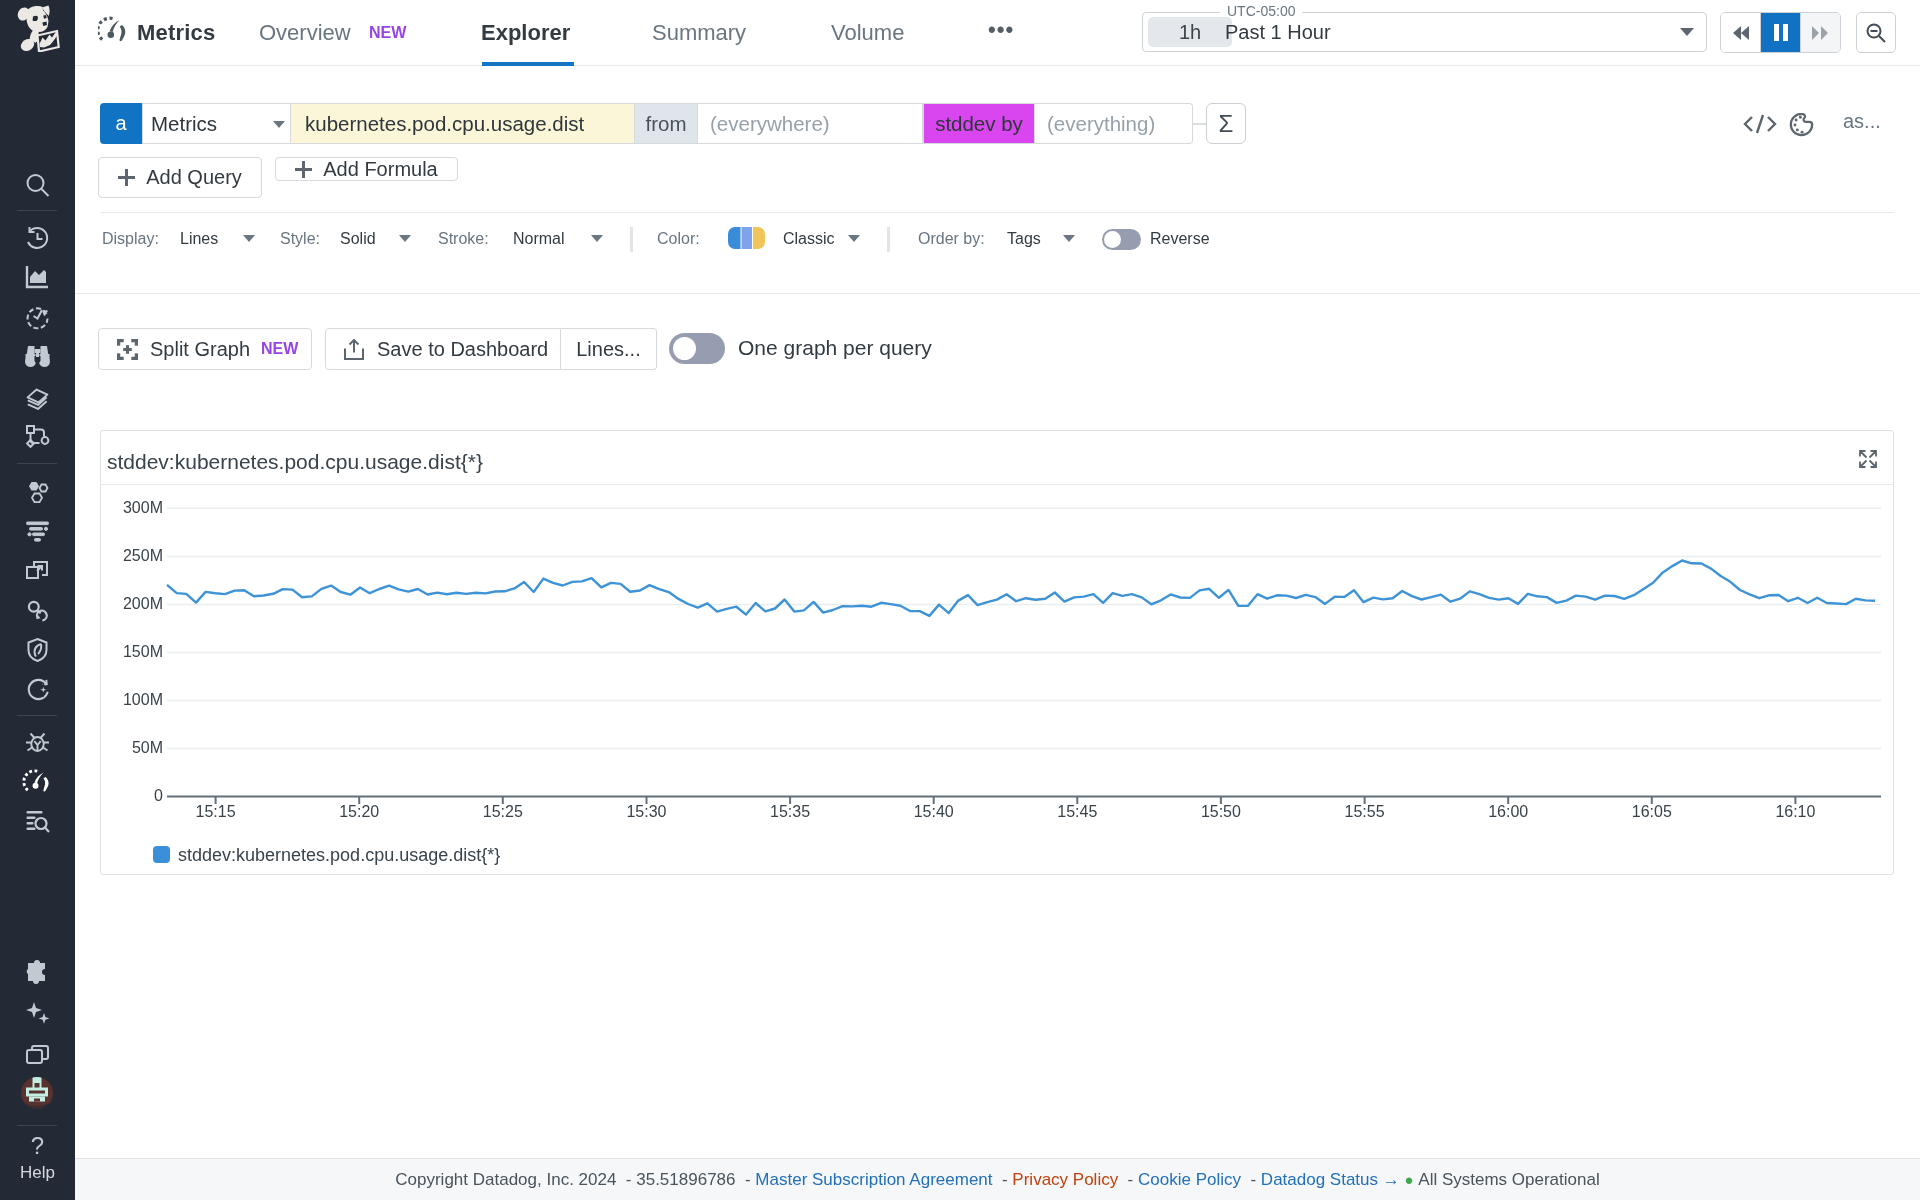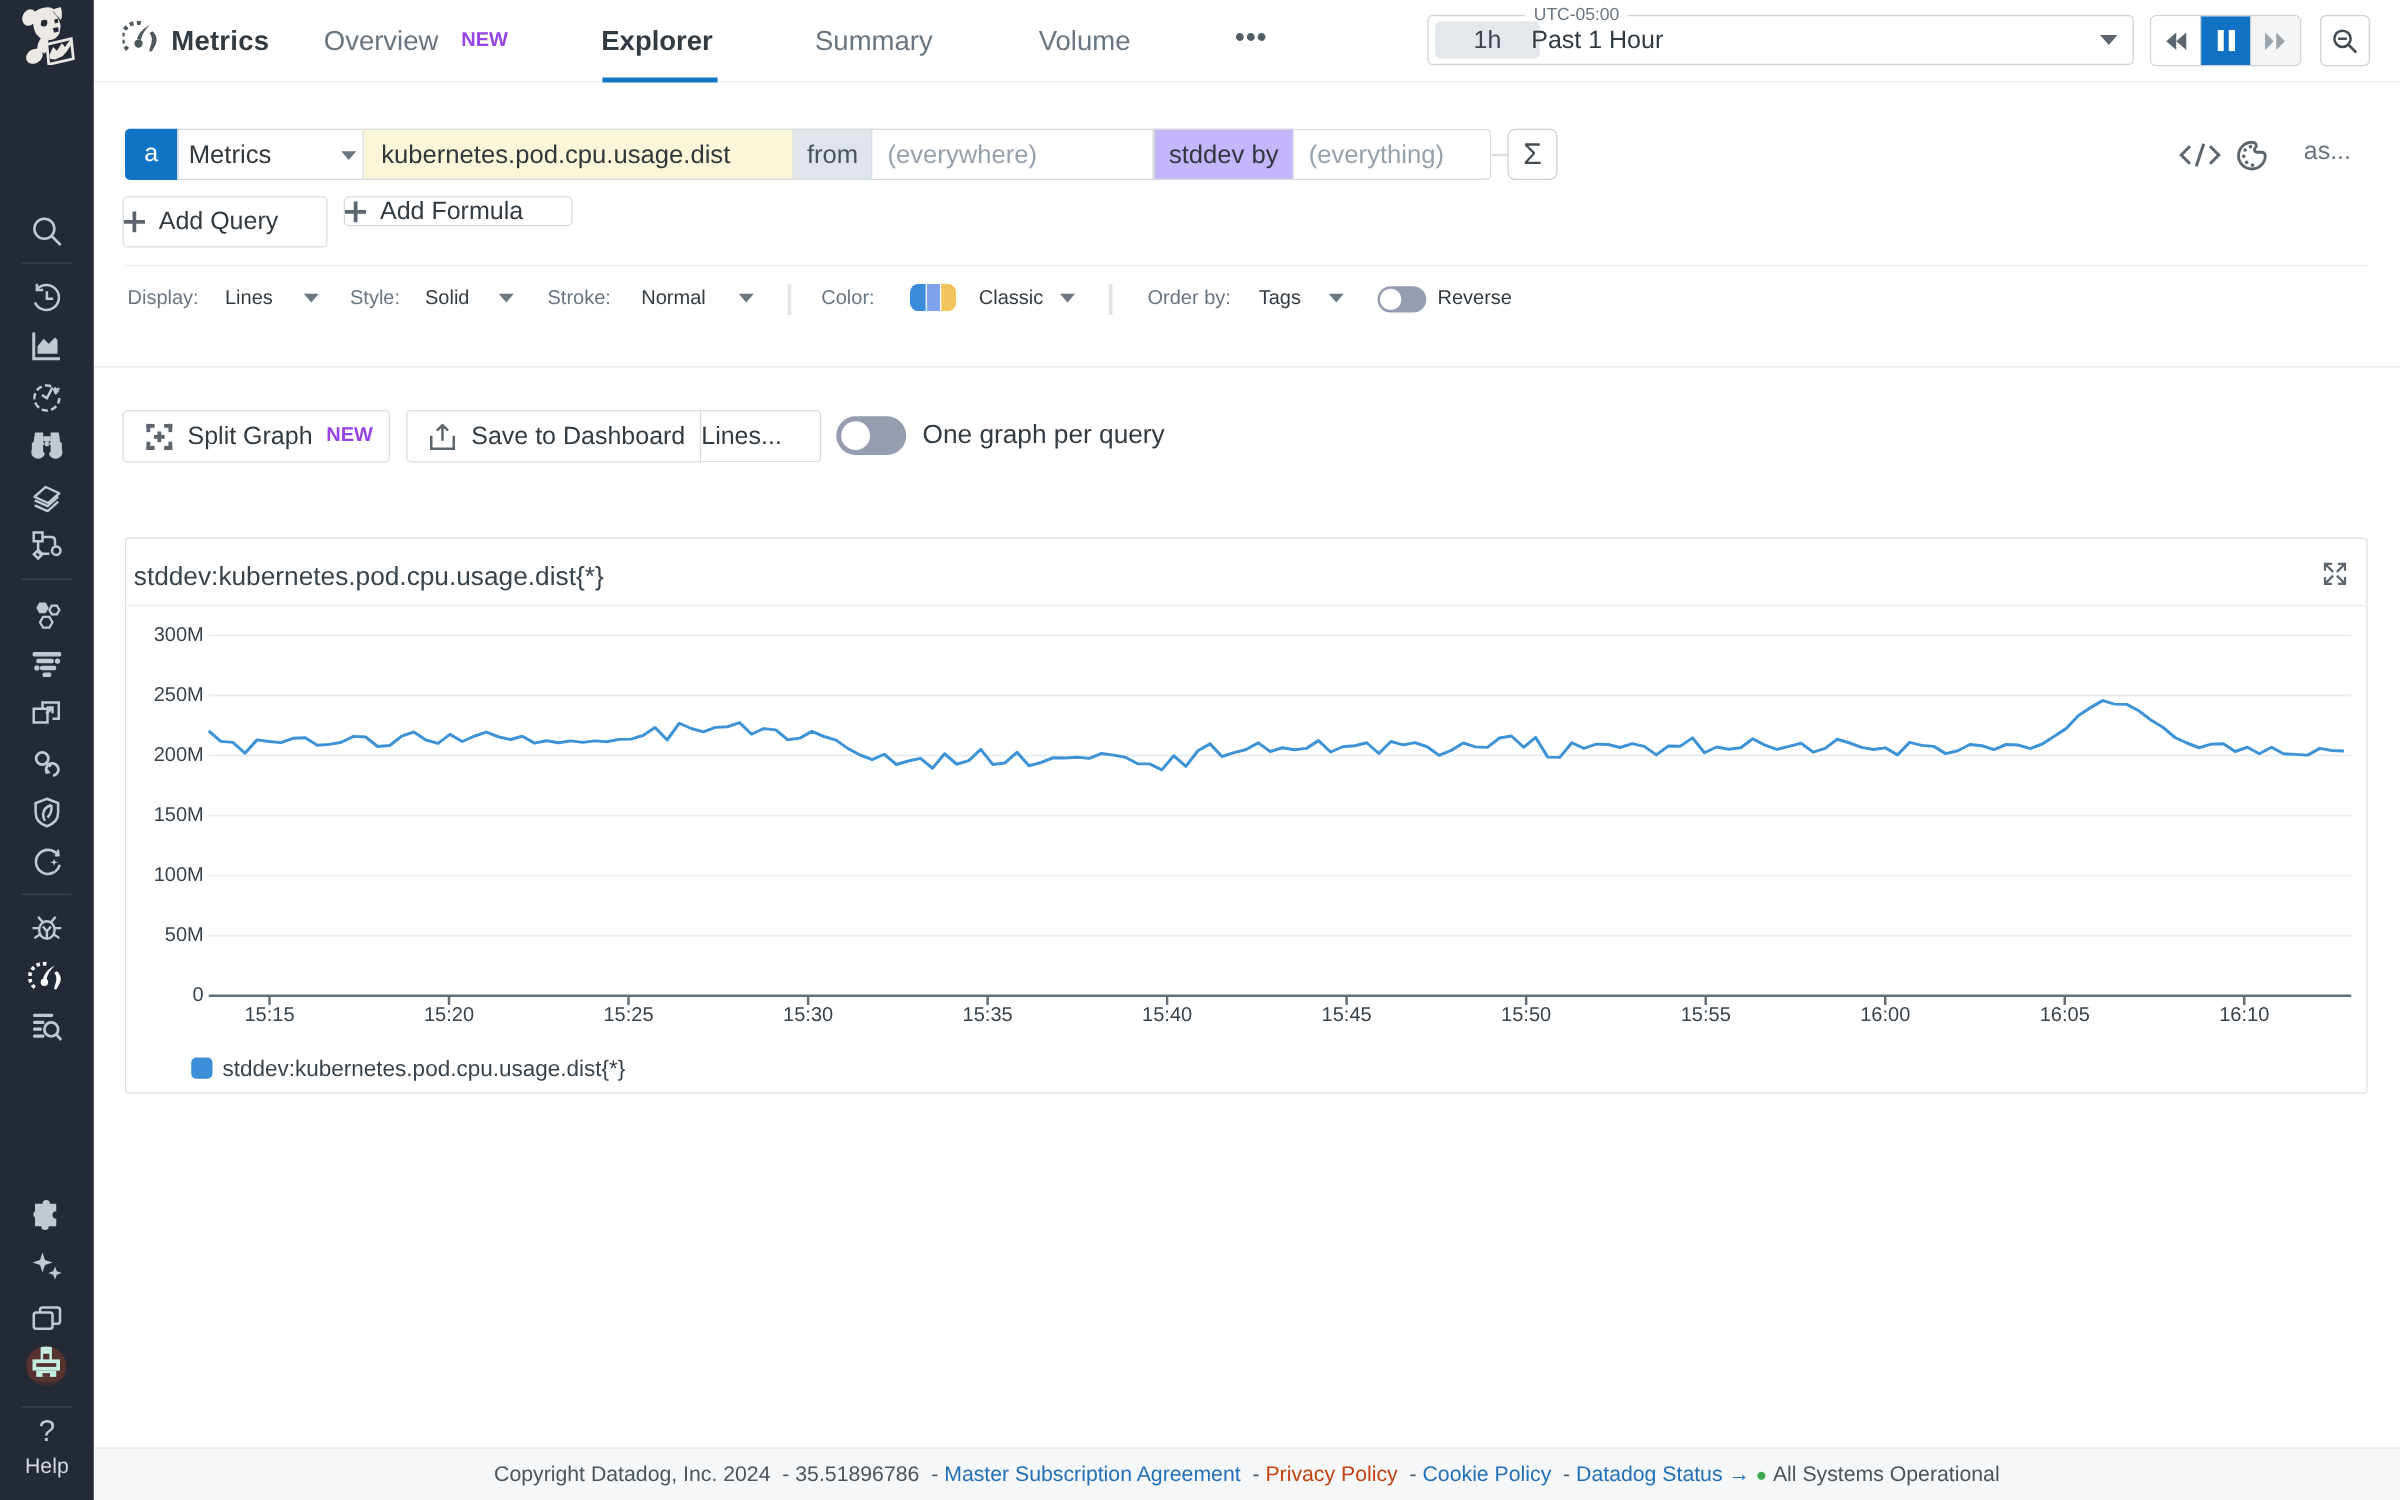--- a/index.html
+++ b/index.html
@@ -10,21 +10,21 @@
 #sidebar { position:absolute; left:0; top:0; width:75px; height:1200px; background:#232a36; z-index:5; }
 .snav { position:absolute; left:0; width:75px; display:flex; justify-content:center; color:#c3c9d1; }
 .sdiv { position:absolute; left:17px; width:40px; border-top:1px solid #3d4450; }
 
 #header { position:absolute; left:75px; top:0; width:1845px; height:66px; background:#fff; border-bottom:1px solid #e8eaec; }
 .tab { position:absolute; top:0; height:66px; line-height:66px; font-size:22px; color:#697580; }
 
 .grey { color:#697580; }
 .dark { color:#333b42; }
 .caret { display:inline-block; width:0; height:0; border-left:6px solid transparent; border-right:6px solid transparent; border-top:7px solid #6b7680; vertical-align:middle; }
-.btn { position:absolute; border:1px solid #d6dade; border-radius:4px; background:#fff; color:#333b42; font-size:16px; display:flex; align-items:center; }
+.btn { position:absolute; border:1px solid #d6dade; border-radius:4px; background:#fff; color:#333b42; font-size:16px; display:flex; align-items:center; justify-content:center; }
 .toggle { position:absolute; background:#979db1; border-radius:999px; }
 .toggle .knob { position:absolute; background:#fff; border-radius:50%; }
 </style>
 </head>
 <body>
 <div id="sidebar">
 
   <svg class="abs" style="left:17px;top:4px" width="44" height="48" viewBox="0 0 44 48">
     <g fill="#ece9e4">
       <ellipse cx="6.5" cy="10" rx="5.5" ry="6.8" transform="rotate(24 6.5 10)"></ellipse>
@@ -241,21 +241,21 @@
       </svg>
   </div>
 </div>
 
 <div id="queryrow" class="abs" style="left:100px;top:103px;height:41px">
   <div class="abs" style="left:0;top:0;width:42px;height:41px;background:#1173c4;border-radius:4px 0 0 4px;color:#fff;font-size:20px;display:flex;align-items:center;justify-content:center">a</div>
   <div class="abs" style="left:42px;top:0;width:149px;height:41px;background:#fff;border:1px solid #d6dade;display:flex;align-items:center;padding-left:8px;font-size:20.5px;color:#2f363c">Metrics<span class="caret" style="position:absolute;left:130px;top:17px"></span></div>
   <div class="abs" style="left:191px;top:0;width:344px;height:41px;background:#fbf6d8;border:1px solid #d6dade;border-left:none;display:flex;align-items:center;padding-left:14px;font-size:20.5px;color:#2f363c">kubernetes.pod.cpu.usage.dist</div>
   <div class="abs" style="left:535px;top:0;width:63px;height:41px;background:#dfe5ea;border:1px solid #d6dade;border-left:none;display:flex;align-items:center;justify-content:center;font-size:20.5px;color:#4a535b">from</div>
   <div class="abs" style="left:598px;top:0;width:225px;height:41px;background:#fff;border:1px solid #d6dade;border-left:none;display:flex;align-items:center;padding-left:12px;font-size:20.5px;color:#97a1ab">(everywhere)</div>
-  <div class="abs" style="left:823px;top:0;width:112px;height:41px;background:#c4b5fd;border:1px solid #d6dade;border-left:1px solid #d6dade;display:flex;align-items:center;justify-content:center;font-size:20.5px;color:#2f363c">stddev by</div>
+  <div class="abs" style="left:823px;top:0;width:112px;height:41px;background:#d946ef;border:1px solid #d6dade;border-left:1px solid #d6dade;display:flex;align-items:center;justify-content:center;font-size:20.5px;color:#2f363c">stddev by</div>
   <div class="abs" style="left:935px;top:0;width:158px;height:41px;background:#fff;border:1px solid #d6dade;border-left:none;border-radius:0 4px 4px 0;display:flex;align-items:center;padding-left:12px;font-size:20.5px;color:#97a1ab">(everything)</div>
   <div class="abs" style="left:1093px;top:20px;width:13px;height:2px;background:#d9dee2"></div>
   <div class="abs" style="left:1106px;top:0;width:40px;height:41px;background:#fff;border:1px solid #c9cfd5;border-radius:6px;display:flex;align-items:center;justify-content:center;font-size:24px;color:#434c54">Σ</div>
 </div>
 <svg class="abs" style="left:1742px;top:112px" width="36" height="24" viewBox="0 0 36 24" fill="none" stroke="#5d666e" stroke-width="2.4">
     <path d="M10 5 L3 12 L10 19 M26 5 L33 12 L26 19 M21 3 L15 21"></path>
   </svg>
 <svg class="abs" style="left:1788px;top:111px" width="27" height="27" viewBox="0 0 24 24">
     <path fill="none" stroke="#5d666e" stroke-width="2" d="M12 2.5 a 9.5 9.5 0 1 0 9.5 9.5 c 0 -1.5 -1.2 -2.4 -2.6 -2.4 h -3.1 c -2 0 -2.6 -2.2 -1.2 -3.4 1.1 -1 0.6 -3.7 -2.6 -3.7 z"></path>
     <circle cx="7.2" cy="8" r="1.3" fill="#5d666e"></circle>

